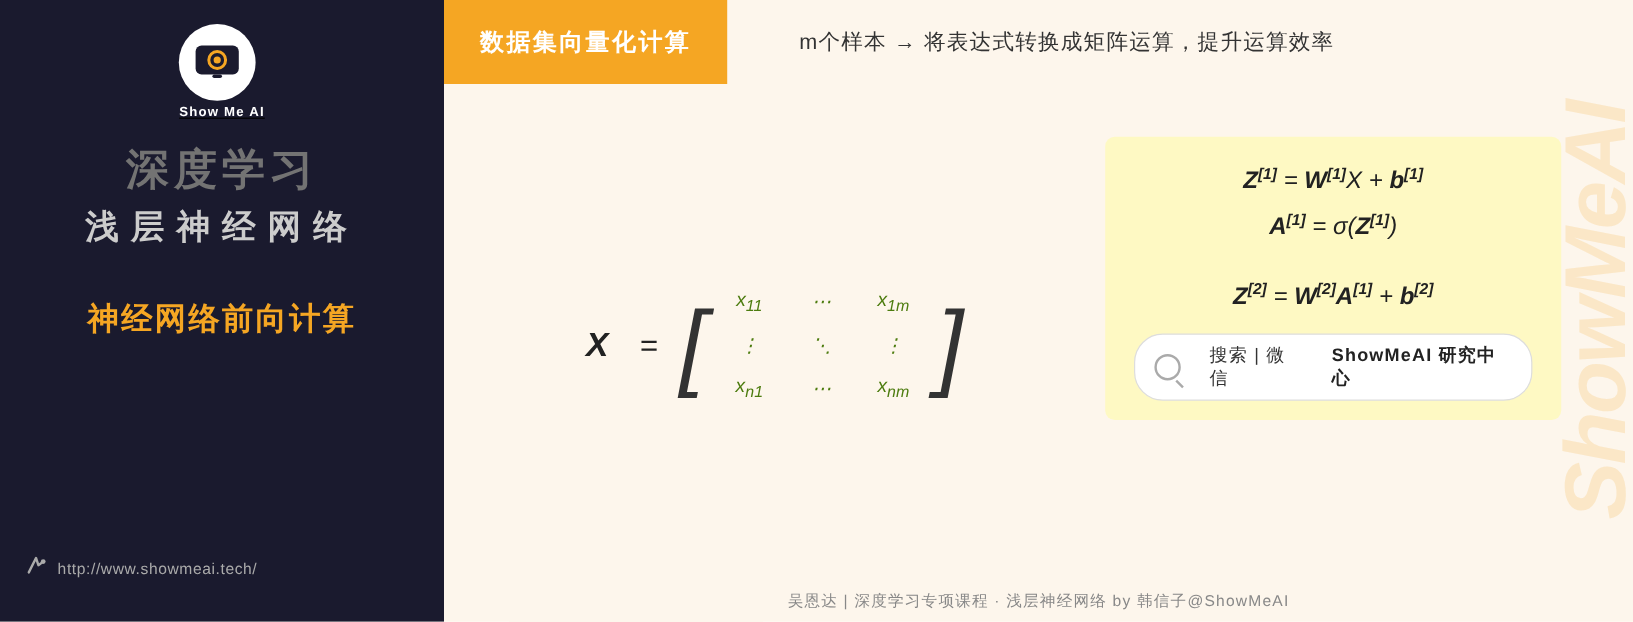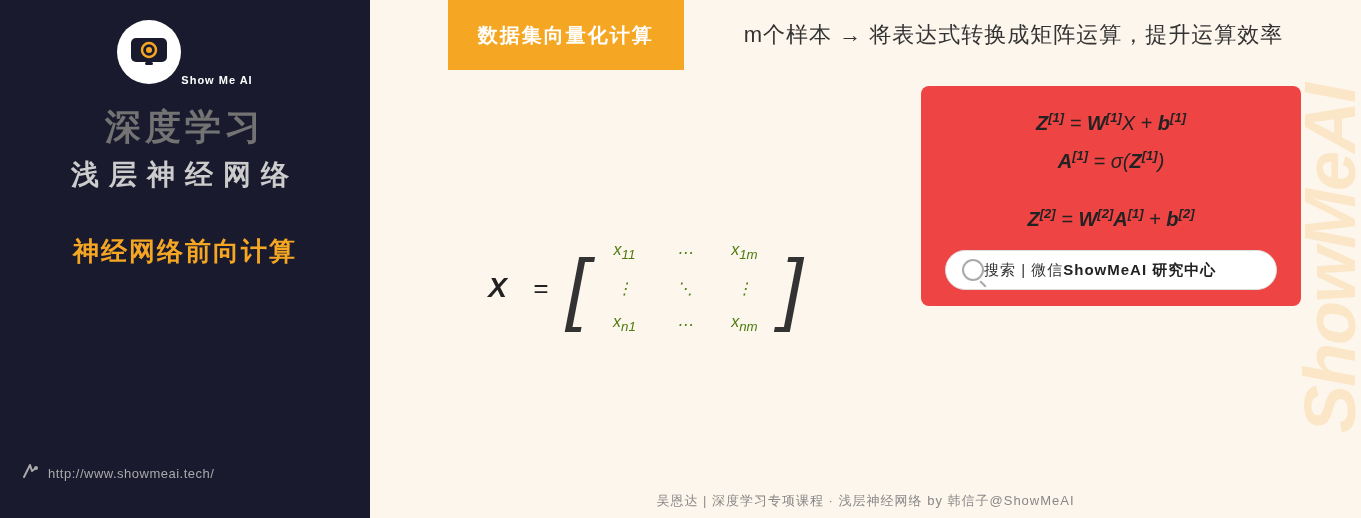--- a/index.html
+++ b/index.html
@@ -18,23 +18,24 @@
       background-color: #1a1a2e;
       display: flex;
       flex-direction: column;
       align-items: center;
       padding: 20px 20px 10px 20px;
       position: relative;
     }
 
     .logo-area {
       display: flex;
-      flex-direction: row;
-      align-items: flex-end;
+      flex-direction: column;
+      align-items: flex-start;
       margin-bottom: 10px;
+      text-decoration: underline;
     }
 
     .logo-circle {
       width: 64px;
       height: 64px;
       border-radius: 50%;
       background: #fff;
       display: flex;
       align-items: center;
       justify-content: center;
@@ -115,39 +116,38 @@
       overflow: hidden;
     }
 
     
     .header-bar {
       display: flex;
       align-items: center;
       padding: 0 0 0 0;
       height: 70px;
       background: #fdf6ec;
-      justify-content: center;
     }
 
     .header-tag {
       background: #f5a623;
       color: #fff;
       font-size: 20px;
       font-weight: bold;
       padding: 0 30px;
       height: 70px;
       display: flex;
       align-items: center;
       letter-spacing: 2px;
       white-space: nowrap;
     }
 
     .header-desc {
       color: #333;
-      font-size: 22px;
+      font-size: 18px;
       font-weight: 400;
       margin-left: 60px;
       letter-spacing: 1px;
     }
 
     
     .watermark {
       position: absolute;
       right: -10px;
       top: 0;
@@ -236,27 +236,28 @@
     .matrix-cell {
       font-style: italic;
       font-size: 16px;
       color: #4d7c0f;
       text-align: center;
     }
 
     
     .formula-box {
       width: 380px;
-      background: #ef4444;
+      background: #fef9c3;
       border-radius: 8px;
       padding: 20px 24px 16px 24px;
       display: flex;
       flex-direction: column;
       gap: 4px;
       margin-bottom: 4px;
+      margin-top: 28px;
     }
 
     .formula-line {
       text-align: center;
       font-size: 20px;
       color: #222;
       line-height: 1.7;
       font-style: italic;
     }
 
@@ -265,21 +266,21 @@
     }
 
     
     .search-bar {
       background: #fff;
       border: 1.5px solid #ddd;
       border-radius: 24px;
       padding: 8px 16px;
       display: flex;
       align-items: center;
-      gap: 0;
+      gap: 24px;
       margin-top: 10px;
       font-size: 14px;
       color: #333;
     }
 
     .search-icon-circle {
       width: 22px;
       height: 22px;
       border: 2px solid #aaa;
       border-radius: 50%;

